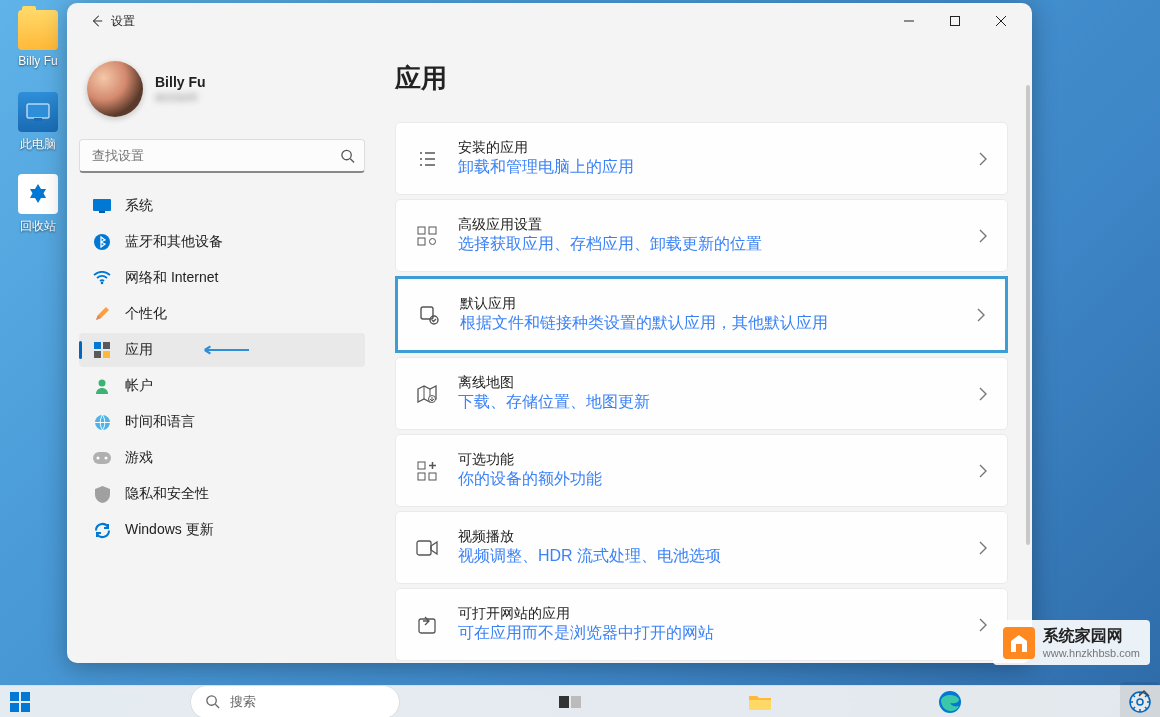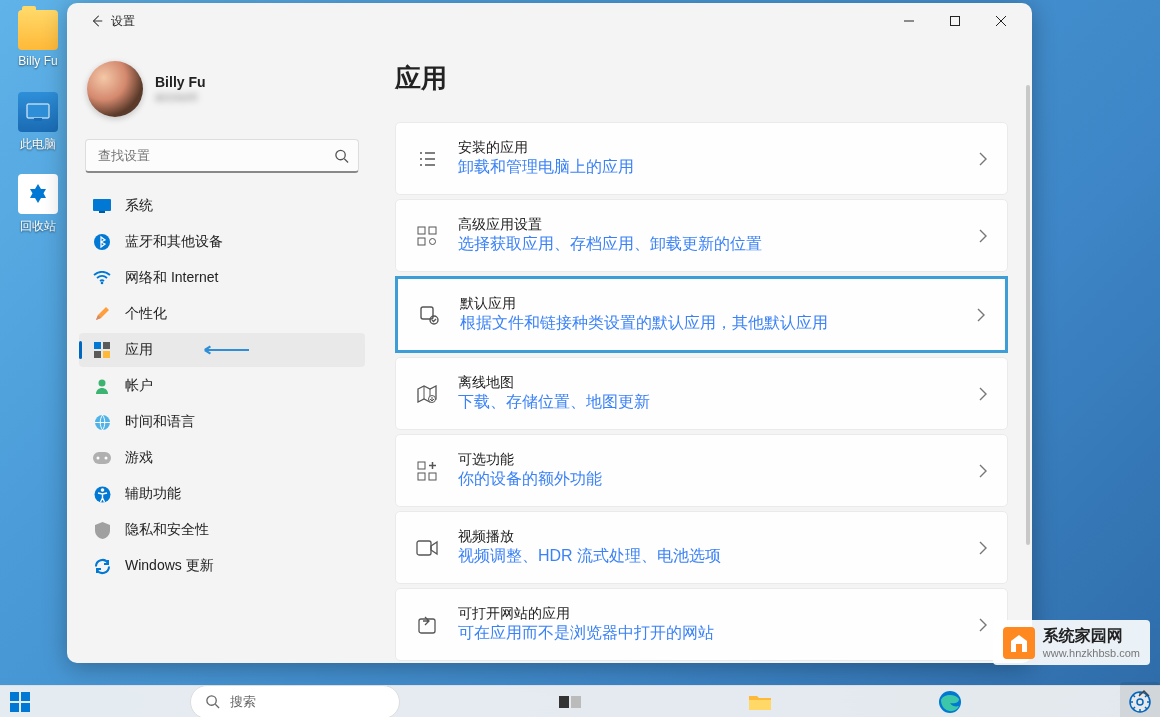--- a/index.html
+++ b/index.html
@@ -18,21 +18,21 @@
 .back-btn{width:28px;height:28px;display:flex;align-items:center;justify-content:center;border-radius:4px;cursor:pointer}
 .title-text{font-size:12px;color:#222}
 .title-controls{margin-left:auto;display:flex}
 .title-controls div{width:46px;height:32px;display:flex;align-items:center;justify-content:center;cursor:pointer;border-radius:4px}
 .window-body{display:flex;height:624px}
 .sidebar{width:310px;padding:16px 12px 0 12px;overflow-y:auto}
 .profile{display:flex;align-items:center;gap:12px;padding:6px 8px;margin-bottom:16px}
 .avatar{width:56px;height:56px;border-radius:50%;background:radial-gradient(circle at 30% 30%,#f4c8a8,#d4896e 40%,#5a3a2a 70%);box-shadow:0 2px 6px rgba(0,0,0,.2)}
 .profile-text .name{font-weight:600;font-size:14px;color:#222}
 .profile-text .sub{font-size:12px;color:#888;filter:blur(3px)}
-.search-box{position:relative;margin:8px 6px 16px}
+.search-box{position:relative;margin:8px 0 16px}
 .search-box input{width:100%;height:34px;border:1px solid #ddd;border-bottom:2px solid #888;border-radius:4px;padding:0 36px 0 12px;font-size:13px;background:#fcfcfc}
 .search-icon{position:absolute;right:10px;top:50%;transform:translateY(-50%);color:#555}
 .nav{display:flex;flex-direction:column;gap:2px}
 .nav-item{display:flex;align-items:center;gap:14px;padding:8px 14px;border-radius:4px;cursor:pointer;font-size:14px;color:#222;position:relative}
 .nav-item.active{background:#e9e9ea}
 .nav-item.active::before{content:"";position:absolute;left:0;top:8px;bottom:8px;width:3px;background:#0067c0;border-radius:2px}
 .nav-icon{width:18px;height:18px;display:flex;align-items:center;justify-content:center}
 .arrow-hint{position:absolute;left:110px;width:70px;height:10px;pointer-events:none}
 .content{flex:1;padding:12px 24px 0 18px;overflow-y:auto;position:relative}
 .content h1{font-size:26px;font-weight:600;color:#222;margin:10px 0 26px}
@@ -203,30 +203,20 @@
               <svg width="18" height="12" viewBox="0 0 18 12">
                 <rect x="0" y="0" width="18" height="12" rx="6" fill="#b0b0b0"></rect>
                 <circle cx="5" cy="6" r="1.5" fill="#fff"></circle>
                 <circle cx="13" cy="6" r="1.5" fill="#fff"></circle>
               </svg>
             </span>
           <span>游戏</span>
         </div>
         <div class="nav-item">
           <span class="nav-icon">
-              <svg width="17" height="17" viewBox="0 0 17 17">
-                <circle cx="8.5" cy="8.5" r="8" fill="#0078d4"></circle>
-                <circle cx="8.5" cy="4" r="1.8" fill="#fff"></circle>
-                <path d="M4 7l4.5 1L13 7M8.5 8v4l-2 4M8.5 12l2 4" stroke="#fff" stroke-width="1.4" fill="none"></path>
-              </svg>
-            </span>
-          <span>辅助功能</span>
-        </div>
-        <div class="nav-item">
-          <span class="nav-icon">
               <svg width="15" height="17" viewBox="0 0 15 17">
                 <path d="M7.5 0L15 3v5c0 5-3 8-7.5 9C3 16 0 13 0 8V3z" fill="#a0a0a0"></path>
               </svg>
             </span>
           <span>隐私和安全性</span>
         </div>
         <div class="nav-item">
           <span class="nav-icon">
               <svg width="17" height="17" viewBox="0 0 17 17">
                 <path d="M2 8.5a6.5 6.5 0 0112-3.5M15 8.5a6.5 6.5 0 01-12 3.5" stroke="#0078d4" stroke-width="2" fill="none"></path>

